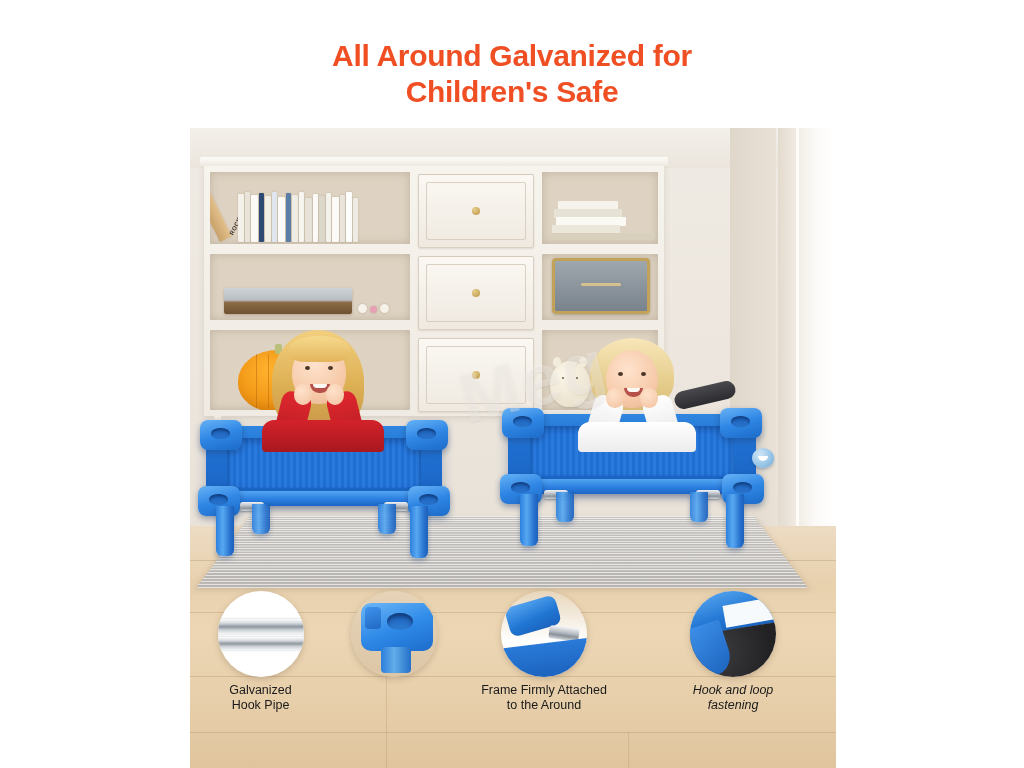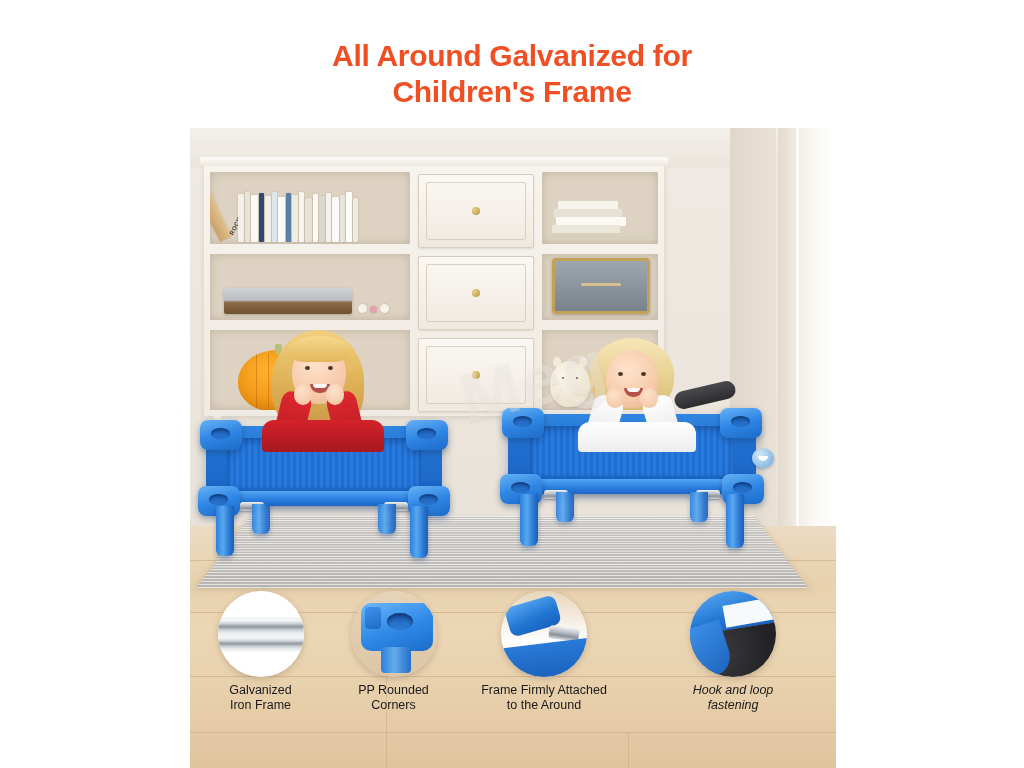--- a/index.html
+++ b/index.html
@@ -394,35 +394,31 @@
 
     <div class="features">
 
       <div class="feat" style="left:-2px;">
         <div class="circ c1">
           <span class="tube t1"></span>
             <span class="tube t2"></span>
         </div>
         <div class="cap">
           <span>Galvanized</span><br>
-          <span>Iron Frame</span>
+          <span>Hook Pipe</span>
         </div>
       </div>
 
       <div class="feat" style="left:131px;">
         <div class="circ c2">
           <span class="body"></span>
             <span class="notch"></span>
             <span class="hole"></span>
             <span class="post"></span>
         </div>
-        <div class="cap">
-          <span>PP Rounded</span><br>
-          <span>Corners</span>
-        </div>
       </div>
 
       <div class="feat" style="left:259px;width:190px;">
         <div class="circ c3">
           <span class="leg3"></span>
             <span class="pipe3"></span>
             <span class="fab3"></span>
         </div>
         <div class="cap">
           <span>Frame Firmly Attached</span><br>
@@ -441,16 +437,16 @@
           <span>Hook and loop</span><br>
           <span>fastening</span>
         </div>
       </div>
 
     </div>
   </div>
 
   <div class="headline">
     <span>All Around Galvanized for</span>
-    <span class="l2">Children's Frame</span>
+    <span class="l2">Children's Safe</span>
   </div>
 
 </div>
 
 </body></html>

